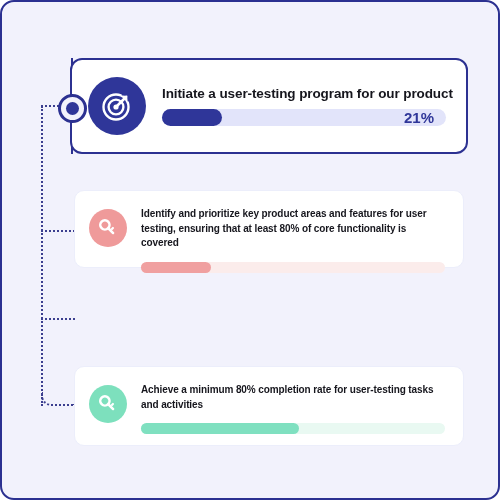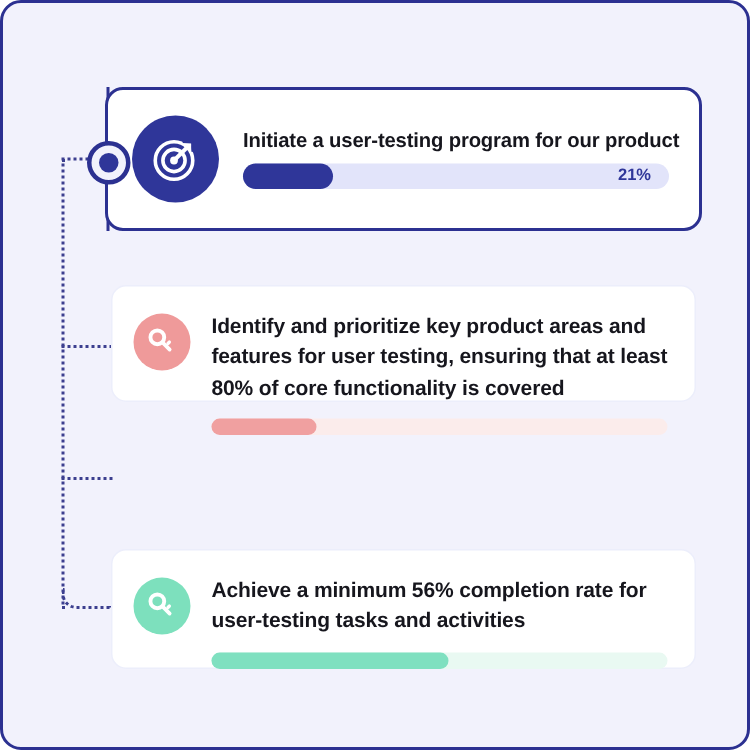--- a/index.html
+++ b/index.html
@@ -172,21 +172,21 @@
     position: absolute;
     left: 0;
     top: 0;
     height: 100%;
     border-radius: 9px;
     background: #2f3699;
   }
   .bar-pct {
     position: relative;
     z-index: 2;
-    font-size: 11px;
+    font-size: 15px;
     font-weight: bold;
     color: #2f3699;
     padding-right: 12px;
   }
 
   
   .sub-card {
     position: absolute;
     left: 72px;
     width: 390px;
@@ -216,21 +216,21 @@
   .sub-icon.pink  { background: #ef9a9a; }
   .sub-icon.blue  { background: #a5dcec; }
   .sub-icon.green { background: #7de0bd; }
 
   .sub-body {
     flex: 1 1 auto;
     min-width: 0;
   }
 
   .sub-text {
-    font-size: 14px;
+    font-size: 10px;
     font-weight: bold;
     color: #16161d;
     line-height: 1.45;
     letter-spacing: -0.1px;
     margin-bottom: 11px;
   }
 
   .sub-track {
     position: relative;
     width: 100%;
@@ -315,20 +315,20 @@
     <div class="sub-icon green">
       <svg width="22" height="22" viewBox="0 0 22 22" aria-hidden="true">
         <g transform="rotate(-45 11 11)">
           <circle cx="11" cy="6.6" r="4.6" fill="none" stroke="#ffffff" stroke-width="2.6"></circle>
           <rect x="9.8" y="10.2" width="2.5" height="9.2" rx="1.2" fill="#ffffff"></rect>
           <rect x="12.1" y="13.4" width="3.4" height="2.2" rx="1" fill="#ffffff"></rect>
         </g>
       </svg>
     </div>
     <div class="sub-body">
-      <div class="sub-text">Achieve a minimum 56% completion rate for user-testing tasks and activities</div>
+      <div class="sub-text">Achieve a minimum 80% completion rate for user-testing tasks and activities</div>
       <div class="sub-track green">
         <div class="sub-fill green" id="kr-fill-2" style="width: 52%;"></div>
       </div>
     </div>
   </div>
 
 </div>
 
 </body></html>

